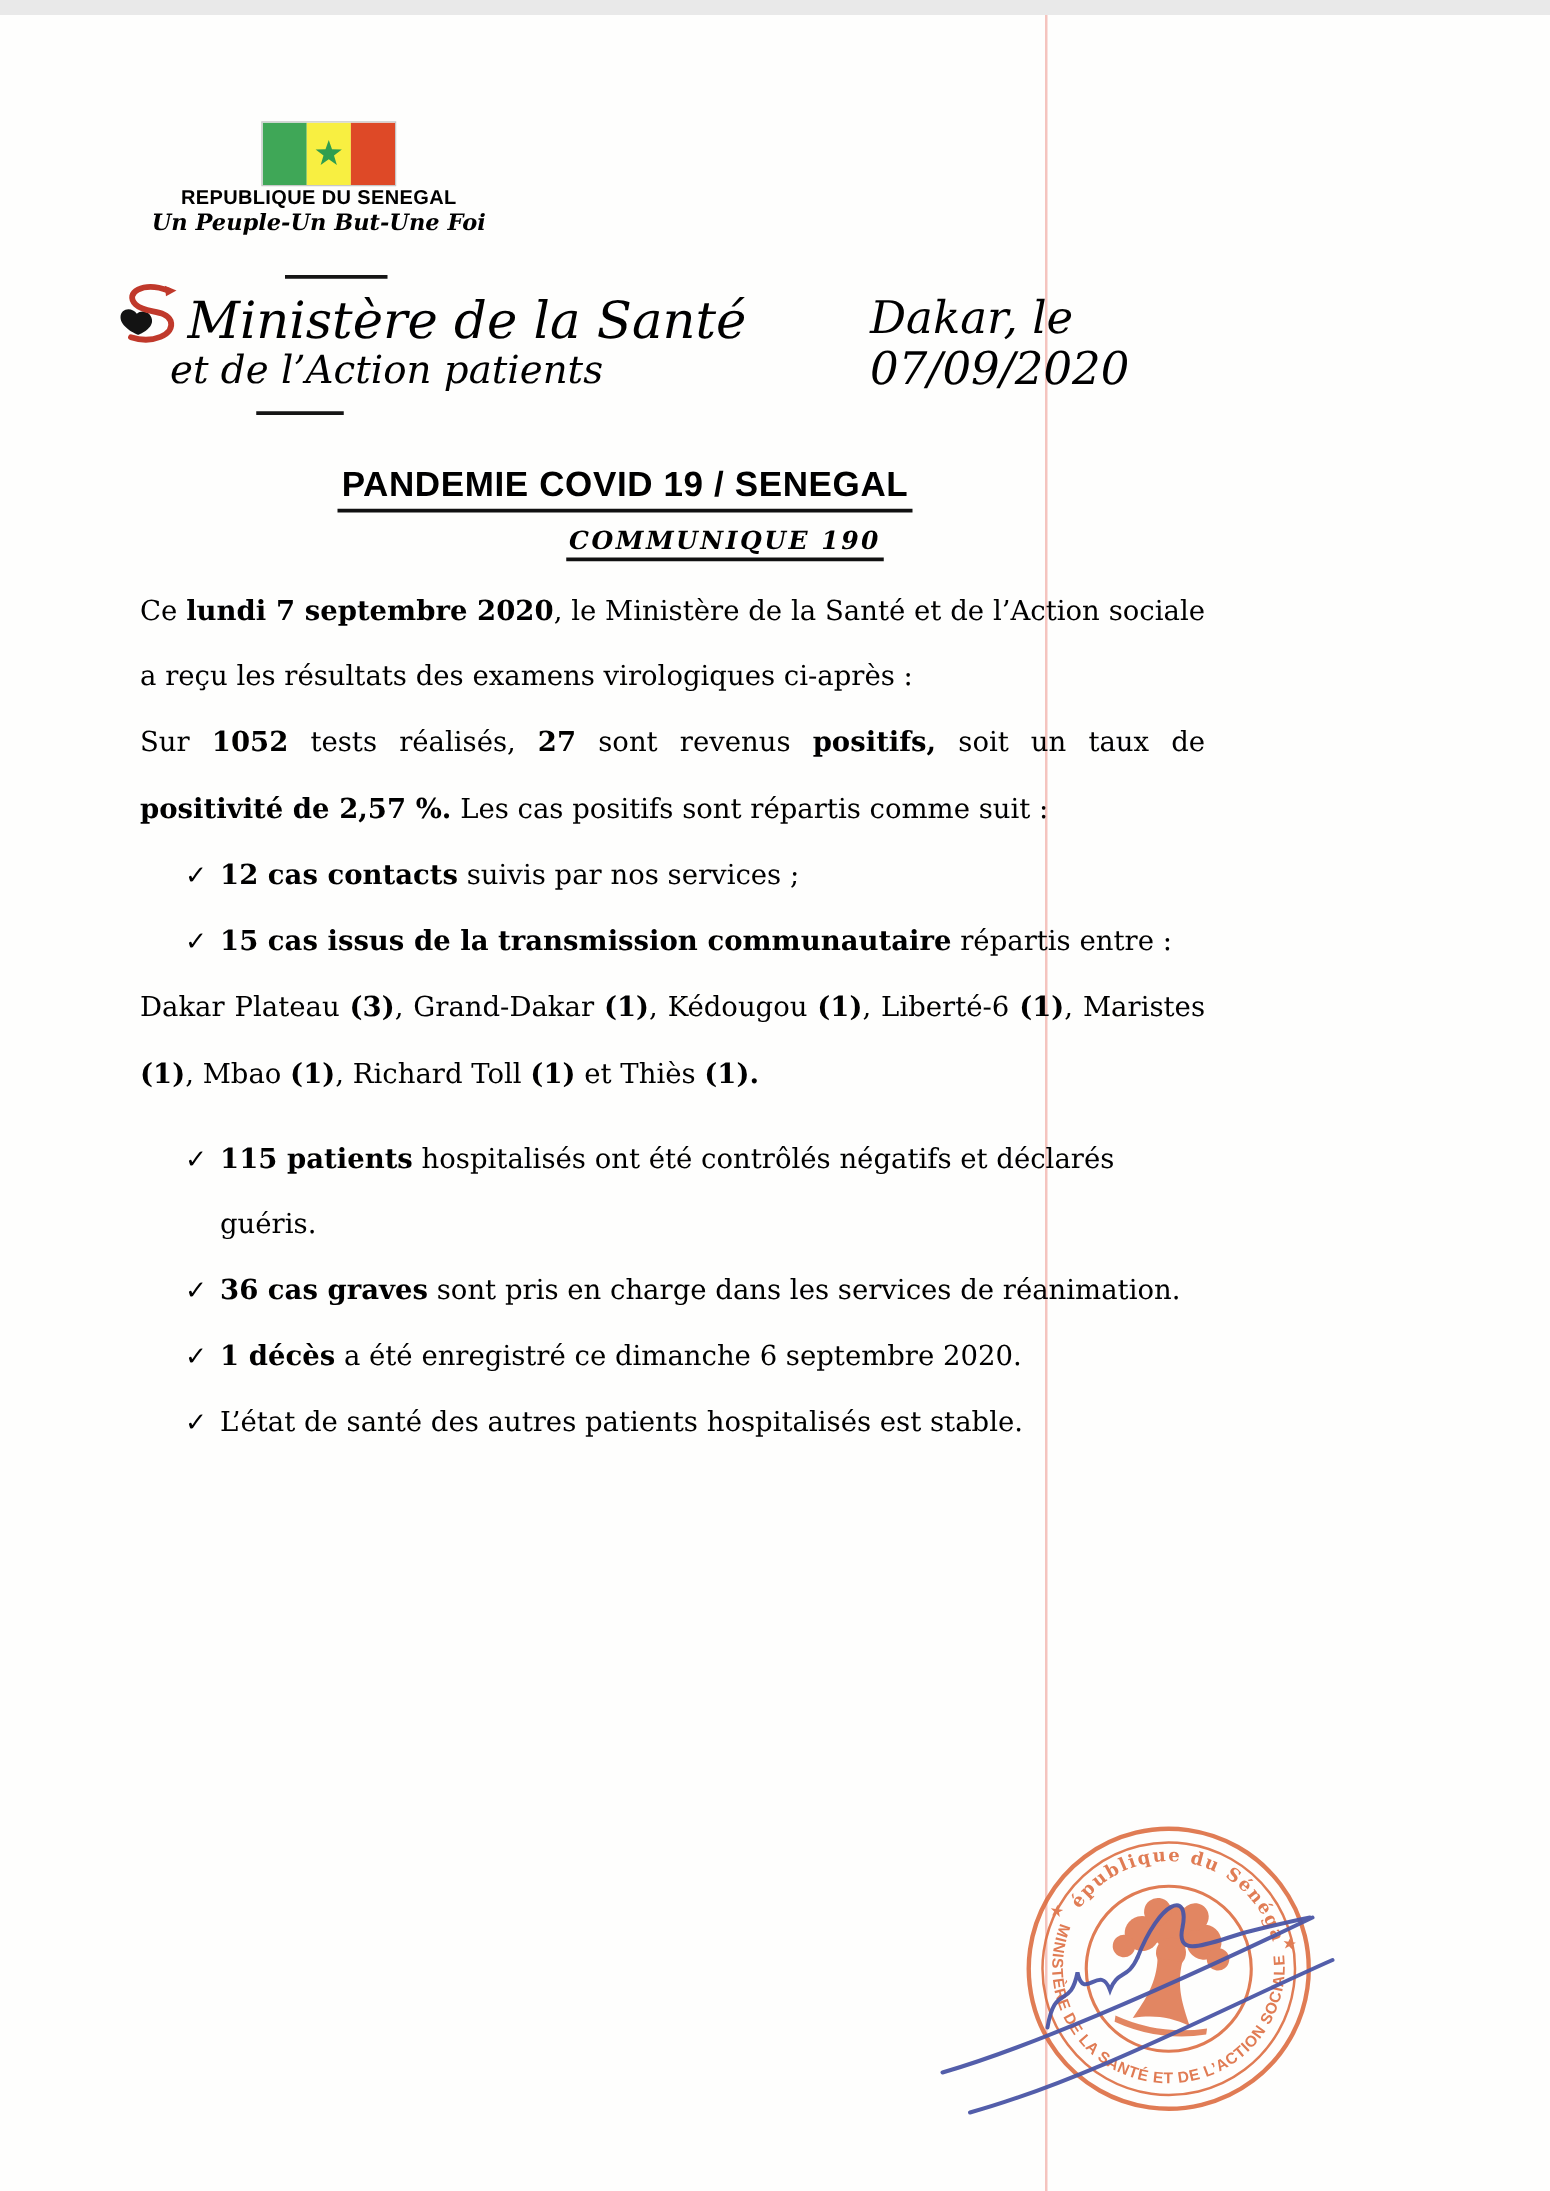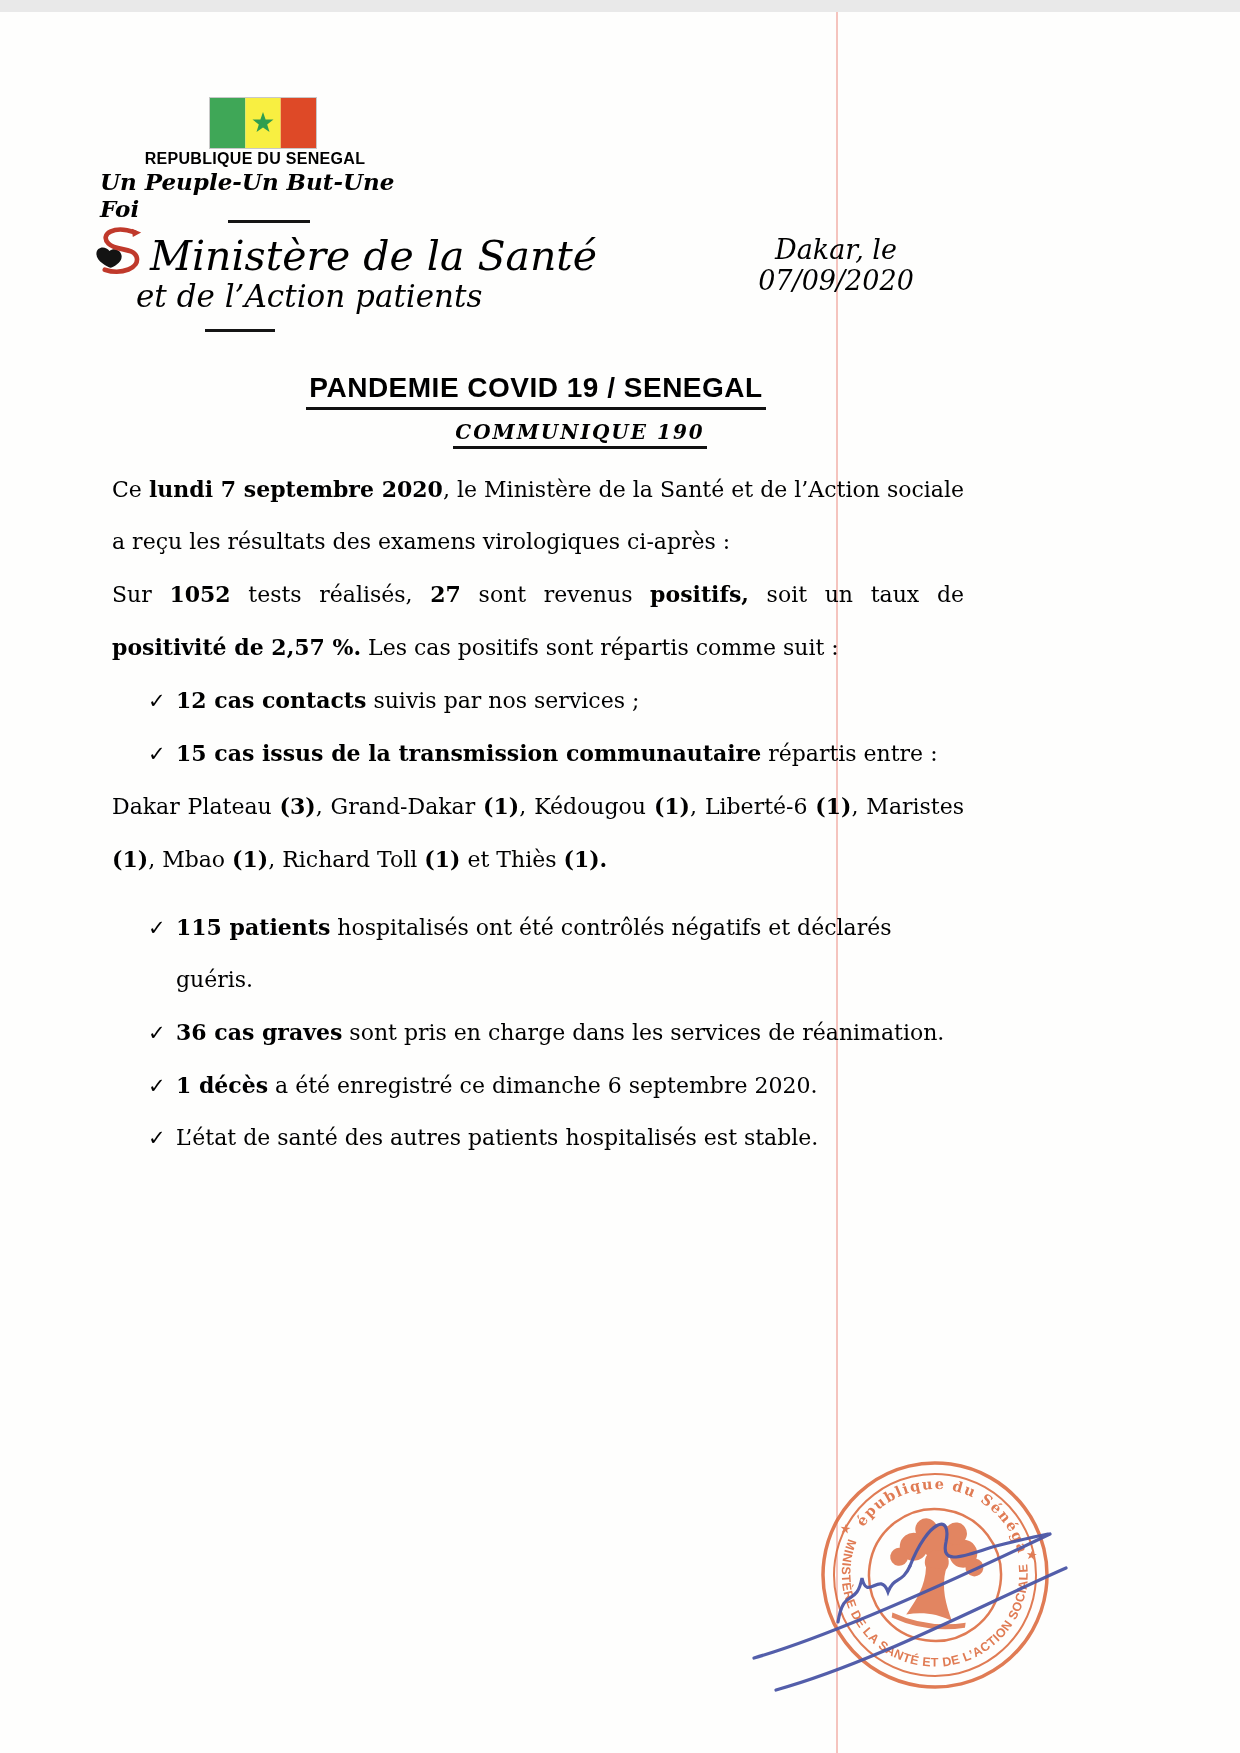--- a/index.html
+++ b/index.html
@@ -6,32 +6,32 @@
   .page{
     position:relative;width:1240px;height:1753px;margin:12px auto;
     background:#fefefd;color:#000000;overflow:hidden;
     font-family:"DejaVu Serif",serif;
   }
   .vline{position:absolute;left:836px;top:0;width:2px;height:1753px;background:#f2b5ae;opacity:.8;}
   
   .flag{position:absolute;left:210px;top:86px;width:106px;height:50px;outline:1px solid #c8c8c8;}
   .republic{position:absolute;left:130px;top:138px;width:250px;text-align:center;
     font-family:"Liberation Sans",sans-serif;font-weight:bold;font-size:16px;letter-spacing:.3px;}
-  .motto{position:absolute;left:100px;top:156px;width:310px;
-    font-style:italic;font-weight:600;font-size:23px;}
+  .motto{position:absolute;left:100px;top:156px;width:310px;text-align:center;
+    font-style:italic;font-weight:600;font-size:18px;}
   .rule{position:absolute;background:#151515;height:3px;}
   .rule1{left:228px;top:208px;width:82px;}
   .rule2{left:205px;top:317px;width:70px;}
   .mlogo{position:absolute;left:88px;top:212px;width:56px;height:56px;}
   .ministry1{position:absolute;left:150px;top:220px;font-style:italic;font-size:41px;}
   .ministry2{position:absolute;left:136px;top:266px;font-style:italic;font-size:31px;}
-  .dateline{position:absolute;left:696px;top:222px;width:280px;text-align:center;
-    font-style:italic;font-size:27px;}
+  .dateline{position:absolute;left:696px;top:222px;width:280px;text-align:left;
+    font-style:italic;font-size:36px;}
   
-  .titlewrap{position:absolute;left:0;top:360px;width:1000px;text-align:center;padding-left:36px;}
+  .titlewrap{position:absolute;left:0;top:360px;width:1000px;text-align:center;}
   .title-main{display:inline-block;font-family:"Liberation Sans",sans-serif;font-weight:bold;
     font-size:28px;letter-spacing:.5px;border-bottom:3px solid #111;padding:0 3px 3px;}
   .subwrap{position:absolute;left:0;top:408px;width:1160px;text-align:center;}
   .title-sub{display:inline-block;font-weight:bold;font-style:italic;font-size:20px;
     letter-spacing:2px;border-bottom:3px solid #111;padding:0 2px 2px;}
   
   .bodytext{position:absolute;left:112px;top:451px;width:852px;font-size:22px;line-height:52px;}
   .para{text-align:justify;}
   .b{font-weight:bold;}
   .check-row{display:flex;align-items:baseline;}

